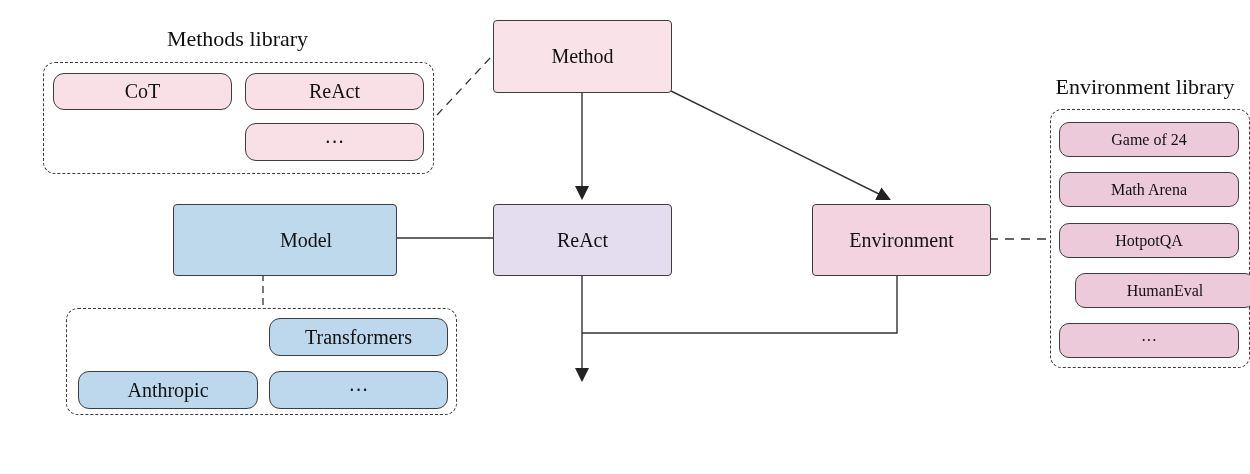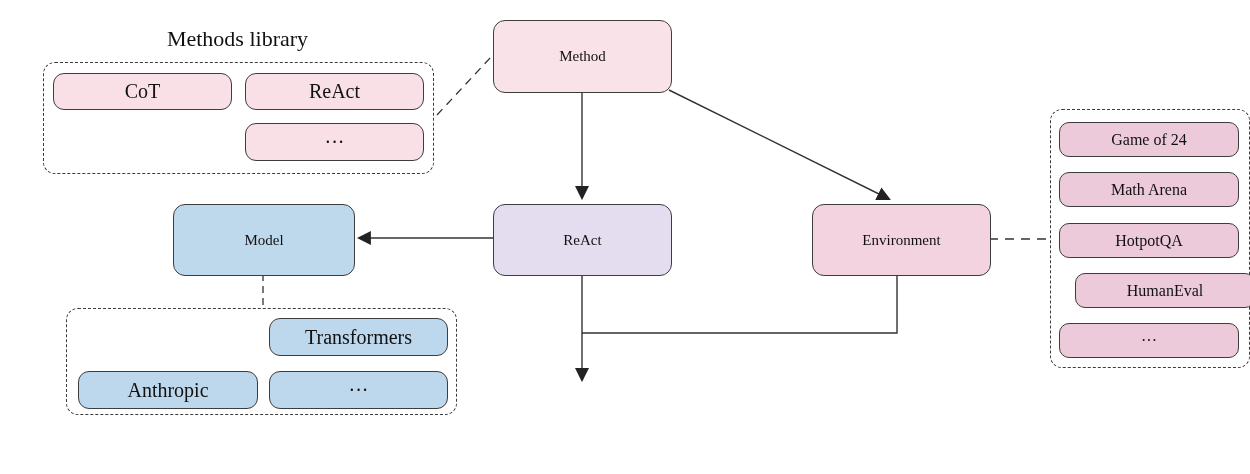--- a/index.html
+++ b/index.html
@@ -8,27 +8,27 @@
     width:1250px;height:474px;
     background:#ffffff;
     font-family:"Liberation Serif", serif;
     color:#111;
     overflow:hidden;
   }
   #connectors{position:absolute;left:0;top:0;z-index:1;}
   .node{
     position:absolute;z-index:2;
     border:1.4px solid var(--border,#3d3d3d);
-    border-radius:12px;
+    border-radius:4px;
     display:flex;align-items:center;justify-content:center;
-    font-size:15px;
+    font-size:20px;
   }
   .node-method{left:493px;top:20px;width:177px;height:71px;background:var(--method-fill,#f9e2e8);}
   .node-agent{left:493px;top:204px;width:177px;height:70px;background:var(--agent-fill,#e4dcef);}
-  .node-model{left:173px;top:204px;width:180px;height:70px;background:var(--model-fill,#bed8ec);}
+  .node-model{left:173px;top:204px;width:180px;height:70px;background:var(--model-fill,#bed8ec);padding-left:42px;}
   .node-environment{left:812px;top:204px;width:177px;height:70px;background:var(--environment-fill,#f3d3e0);}
   .node-state{left:493px;top:387px;width:175px;height:71px;background:var(--state-fill,#ddecf7);}
   .group{
     position:absolute;z-index:2;
     border:1.5px dashed #3c3c3c;
     border-radius:12px;
   }
   .group-methods{left:43px;top:62px;width:389px;height:110px;}
   .group-api{left:66px;top:308px;width:389px;height:105px;}
   .group-env{left:1050px;top:109px;width:198px;height:257px;}
@@ -92,20 +92,21 @@
     <div class="pill pill-pink" style="left:201px;top:10px;width:177px;height:35px;">ReAct</div>
     <div class="pill pill-pink" style="left:201px;top:60px;width:177px;height:36px;">···</div>
   </div>
 
   <div class="group group-api">
     <div class="pill pill-blue" style="left:11px;top:62px;width:178px;height:36px;">Anthropic</div>
     <div class="pill pill-blue" style="left:202px;top:9px;width:177px;height:36px;">Transformers</div>
     <div class="pill pill-blue" style="left:202px;top:62px;width:177px;height:36px;">···</div>
   </div>
 
+  <div class="group-title title-env">Environment library</div>
   <div class="group group-env">
     <div class="pill pill-envlib" style="left:8px;top:12px;width:178px;height:33px;">Game of 24</div>
     <div class="pill pill-envlib" style="left:8px;top:62px;width:178px;height:33px;">Math Arena</div>
     <div class="pill pill-envlib" style="left:8px;top:113px;width:178px;height:33px;">HotpotQA</div>
     <div class="pill pill-envlib" style="left:8px;top:163px;width:178px;height:33px;margin-left:16px;">HumanEval</div>
     <div class="pill pill-envlib" style="left:8px;top:213px;width:178px;height:33px;">···</div>
   </div>
 
 </div>
 

